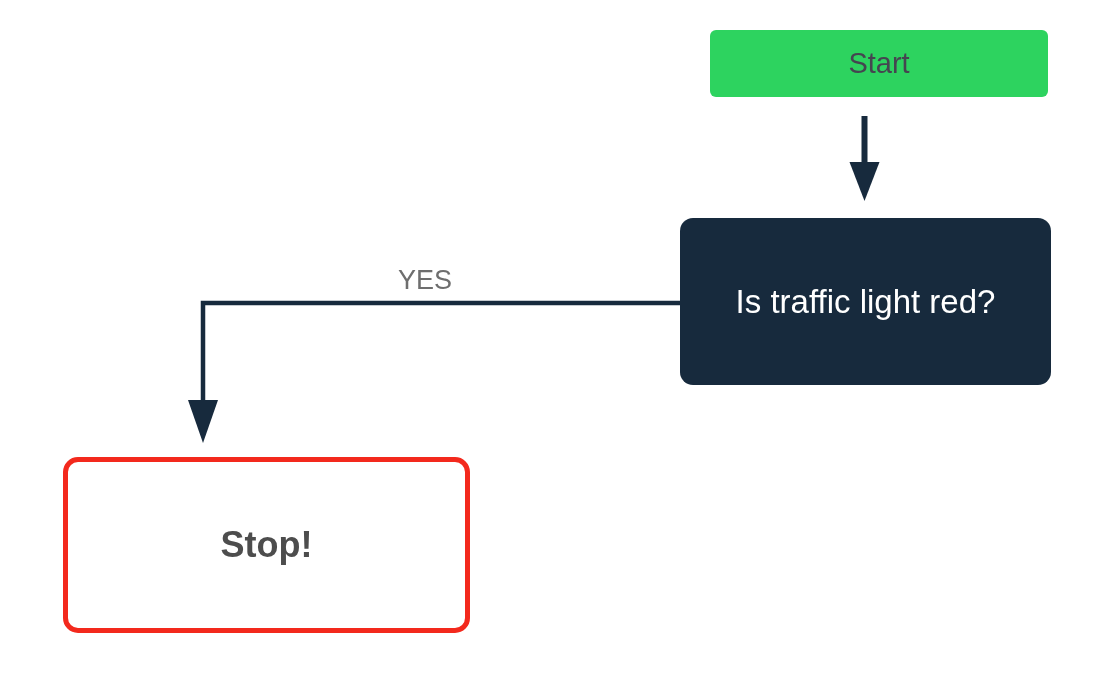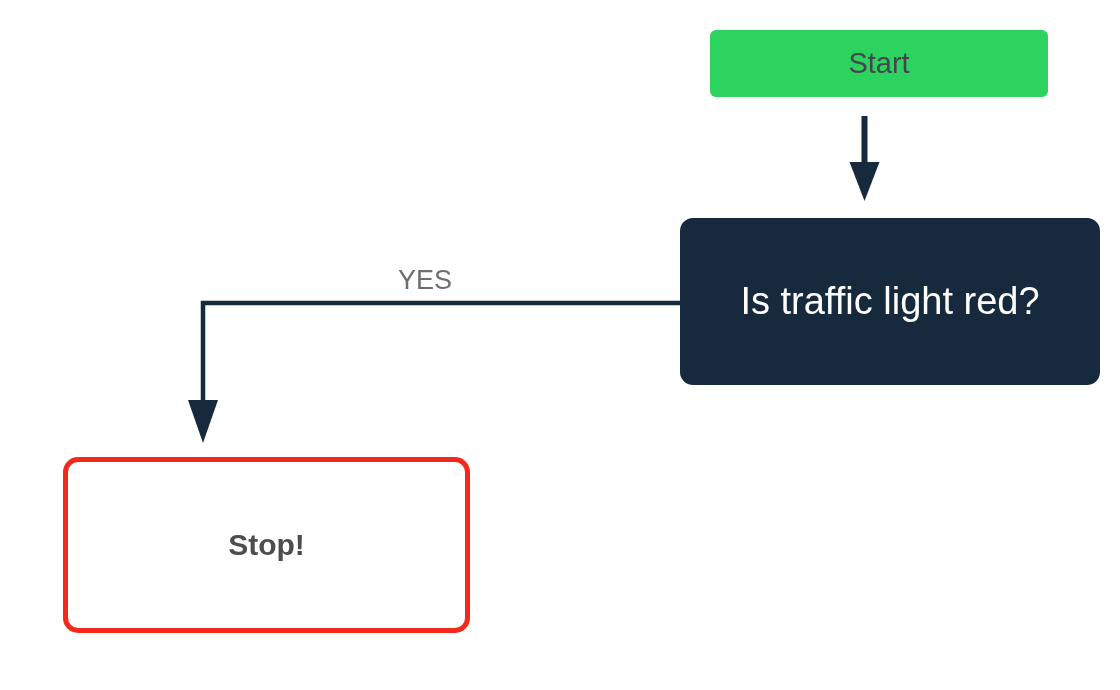--- a/index.html
+++ b/index.html
@@ -36,34 +36,34 @@
     top: 30px;
     width: 338px;
     height: 67px;
     border-radius: 6px;
     font-size: 29px;
     font-weight: 400;
   }
   .node-decision {
     left: 680px;
     top: 218px;
-    width: 420px;
+    width: 371px;
     height: 167px;
     border-radius: 13px;
-    font-size: 38px;
+    font-size: 33px;
     font-weight: 400;
   }
   .node-stop {
     left: 63px;
     top: 457px;
     width: 407px;
     height: 176px;
     border-radius: 15px;
     border: 5px solid;
-    font-size: 30px;
+    font-size: 36px;
     font-weight: 700;
   }
   .edge-label {
     position: absolute;
     left: 375px;
     top: 245px;
     width: 100px;
     text-align: center;
     font-size: 27px;
     font-weight: 400;

